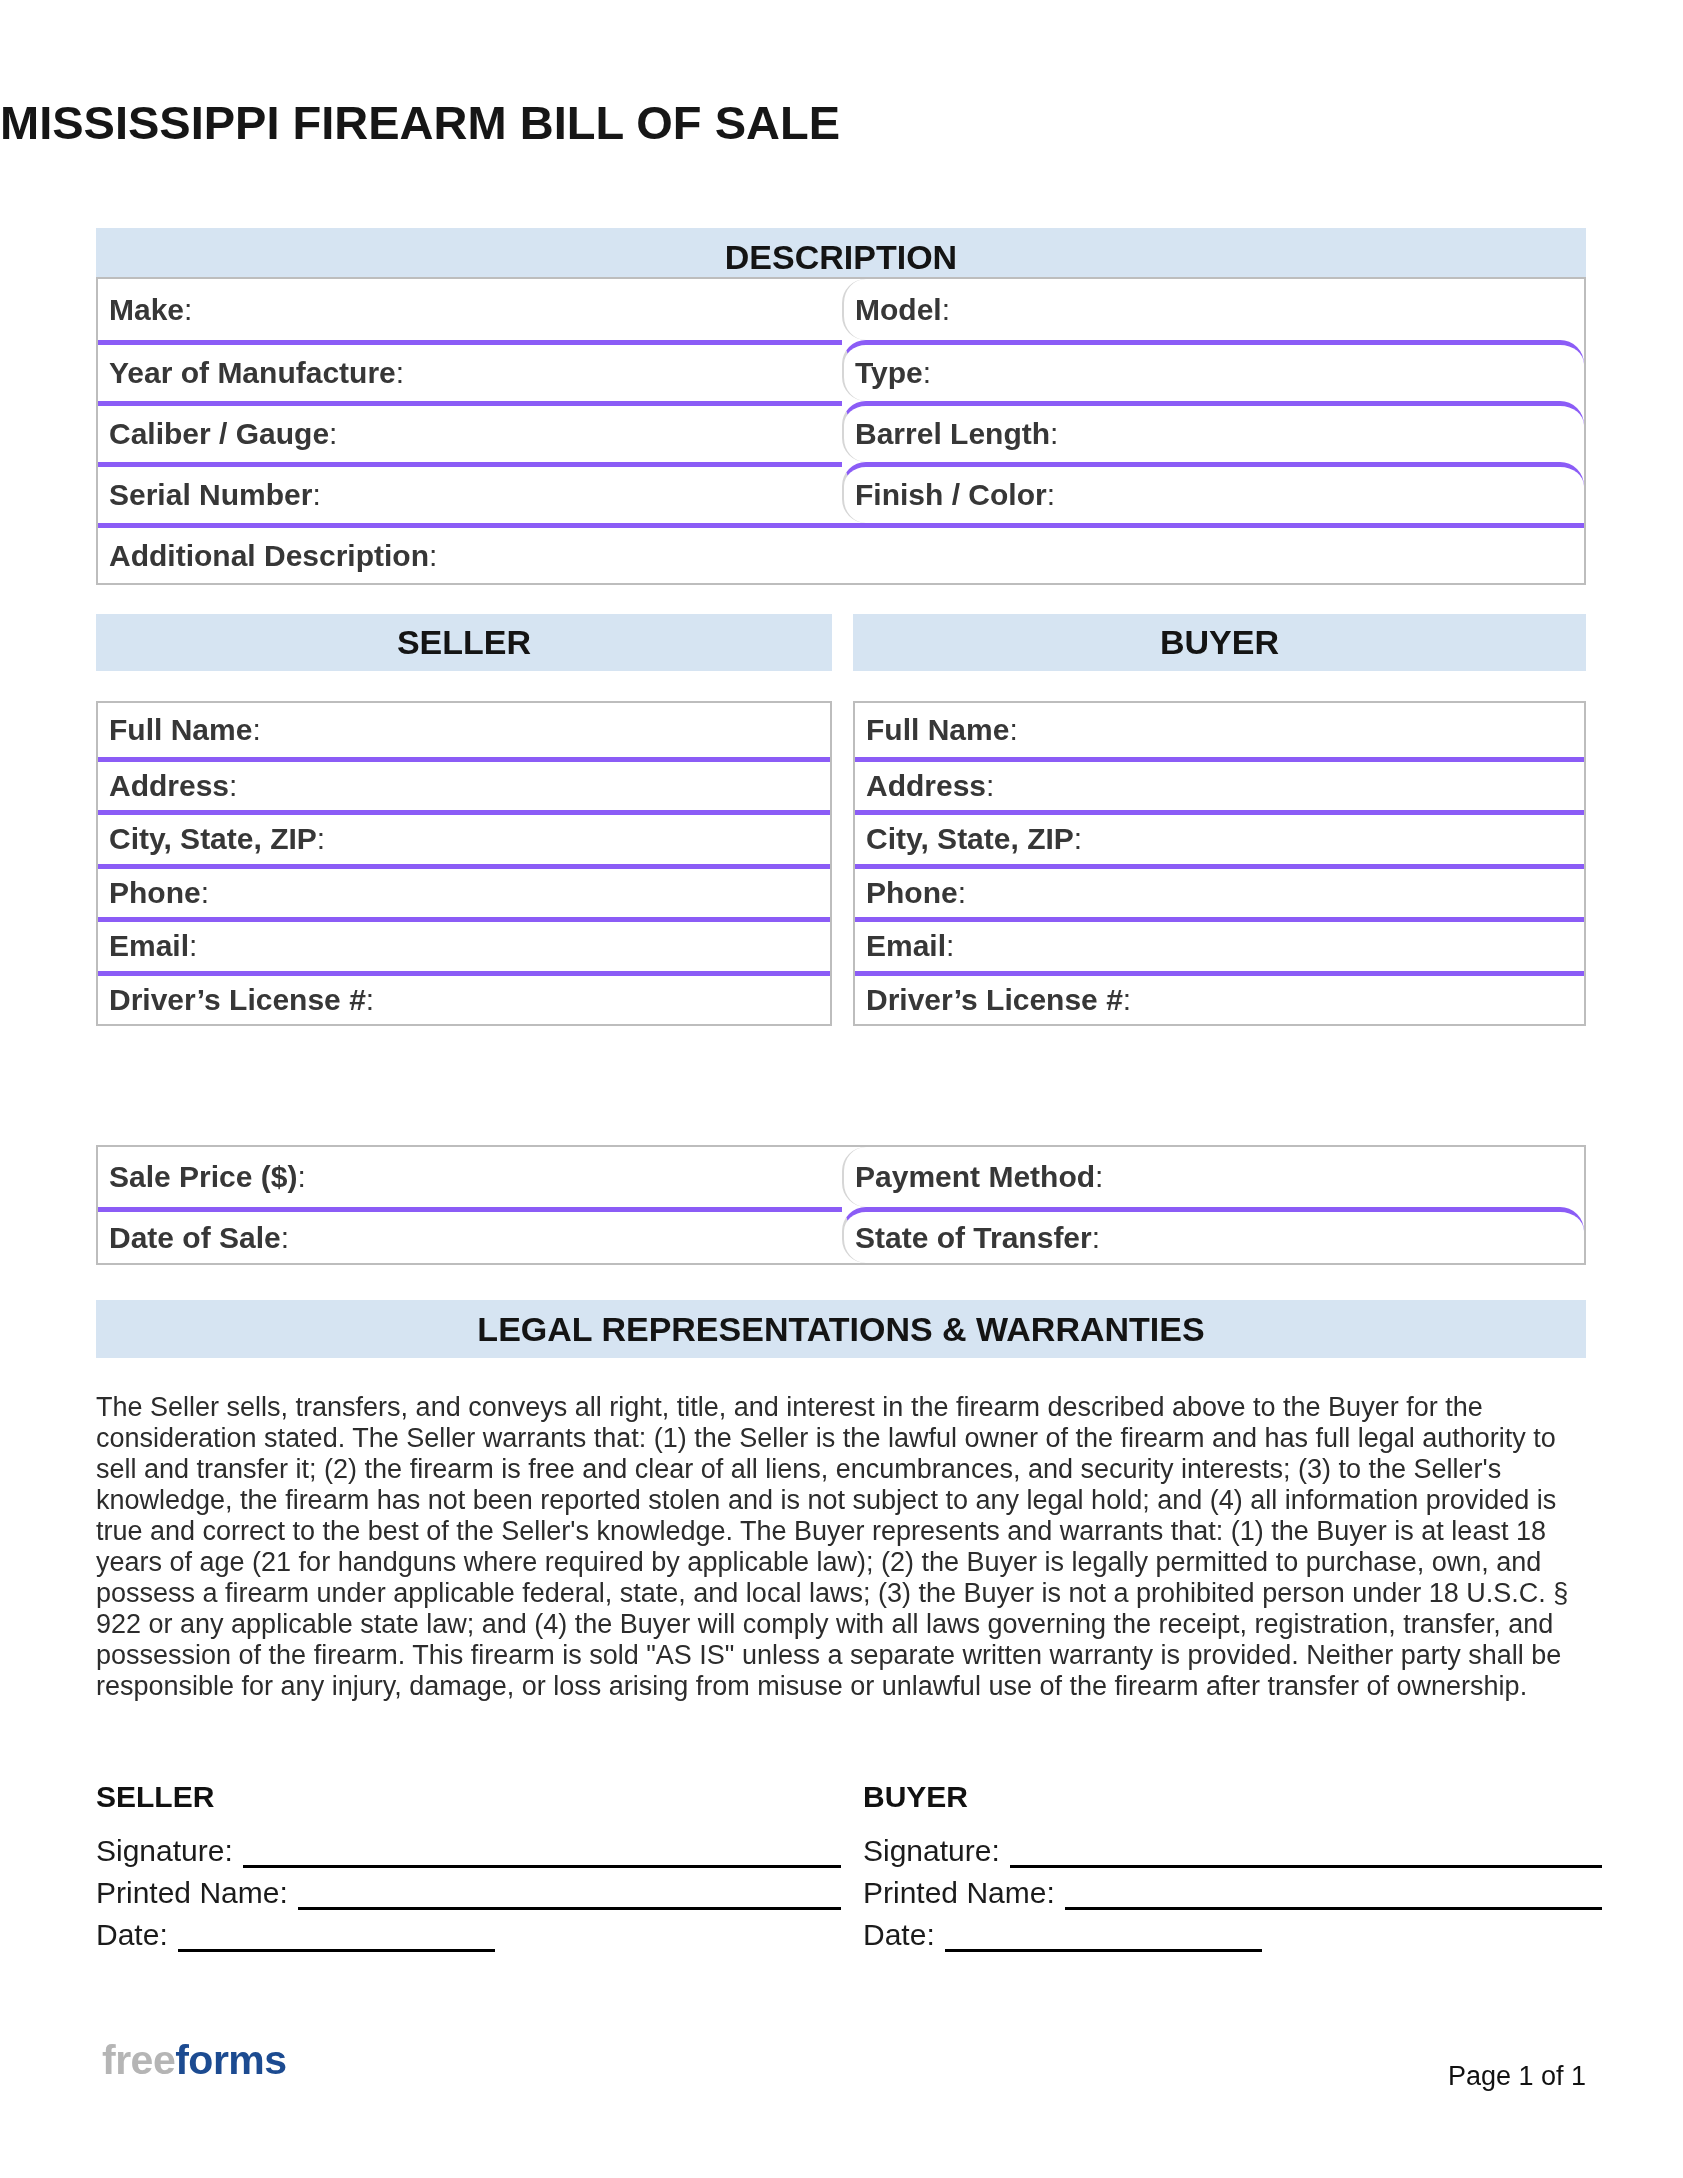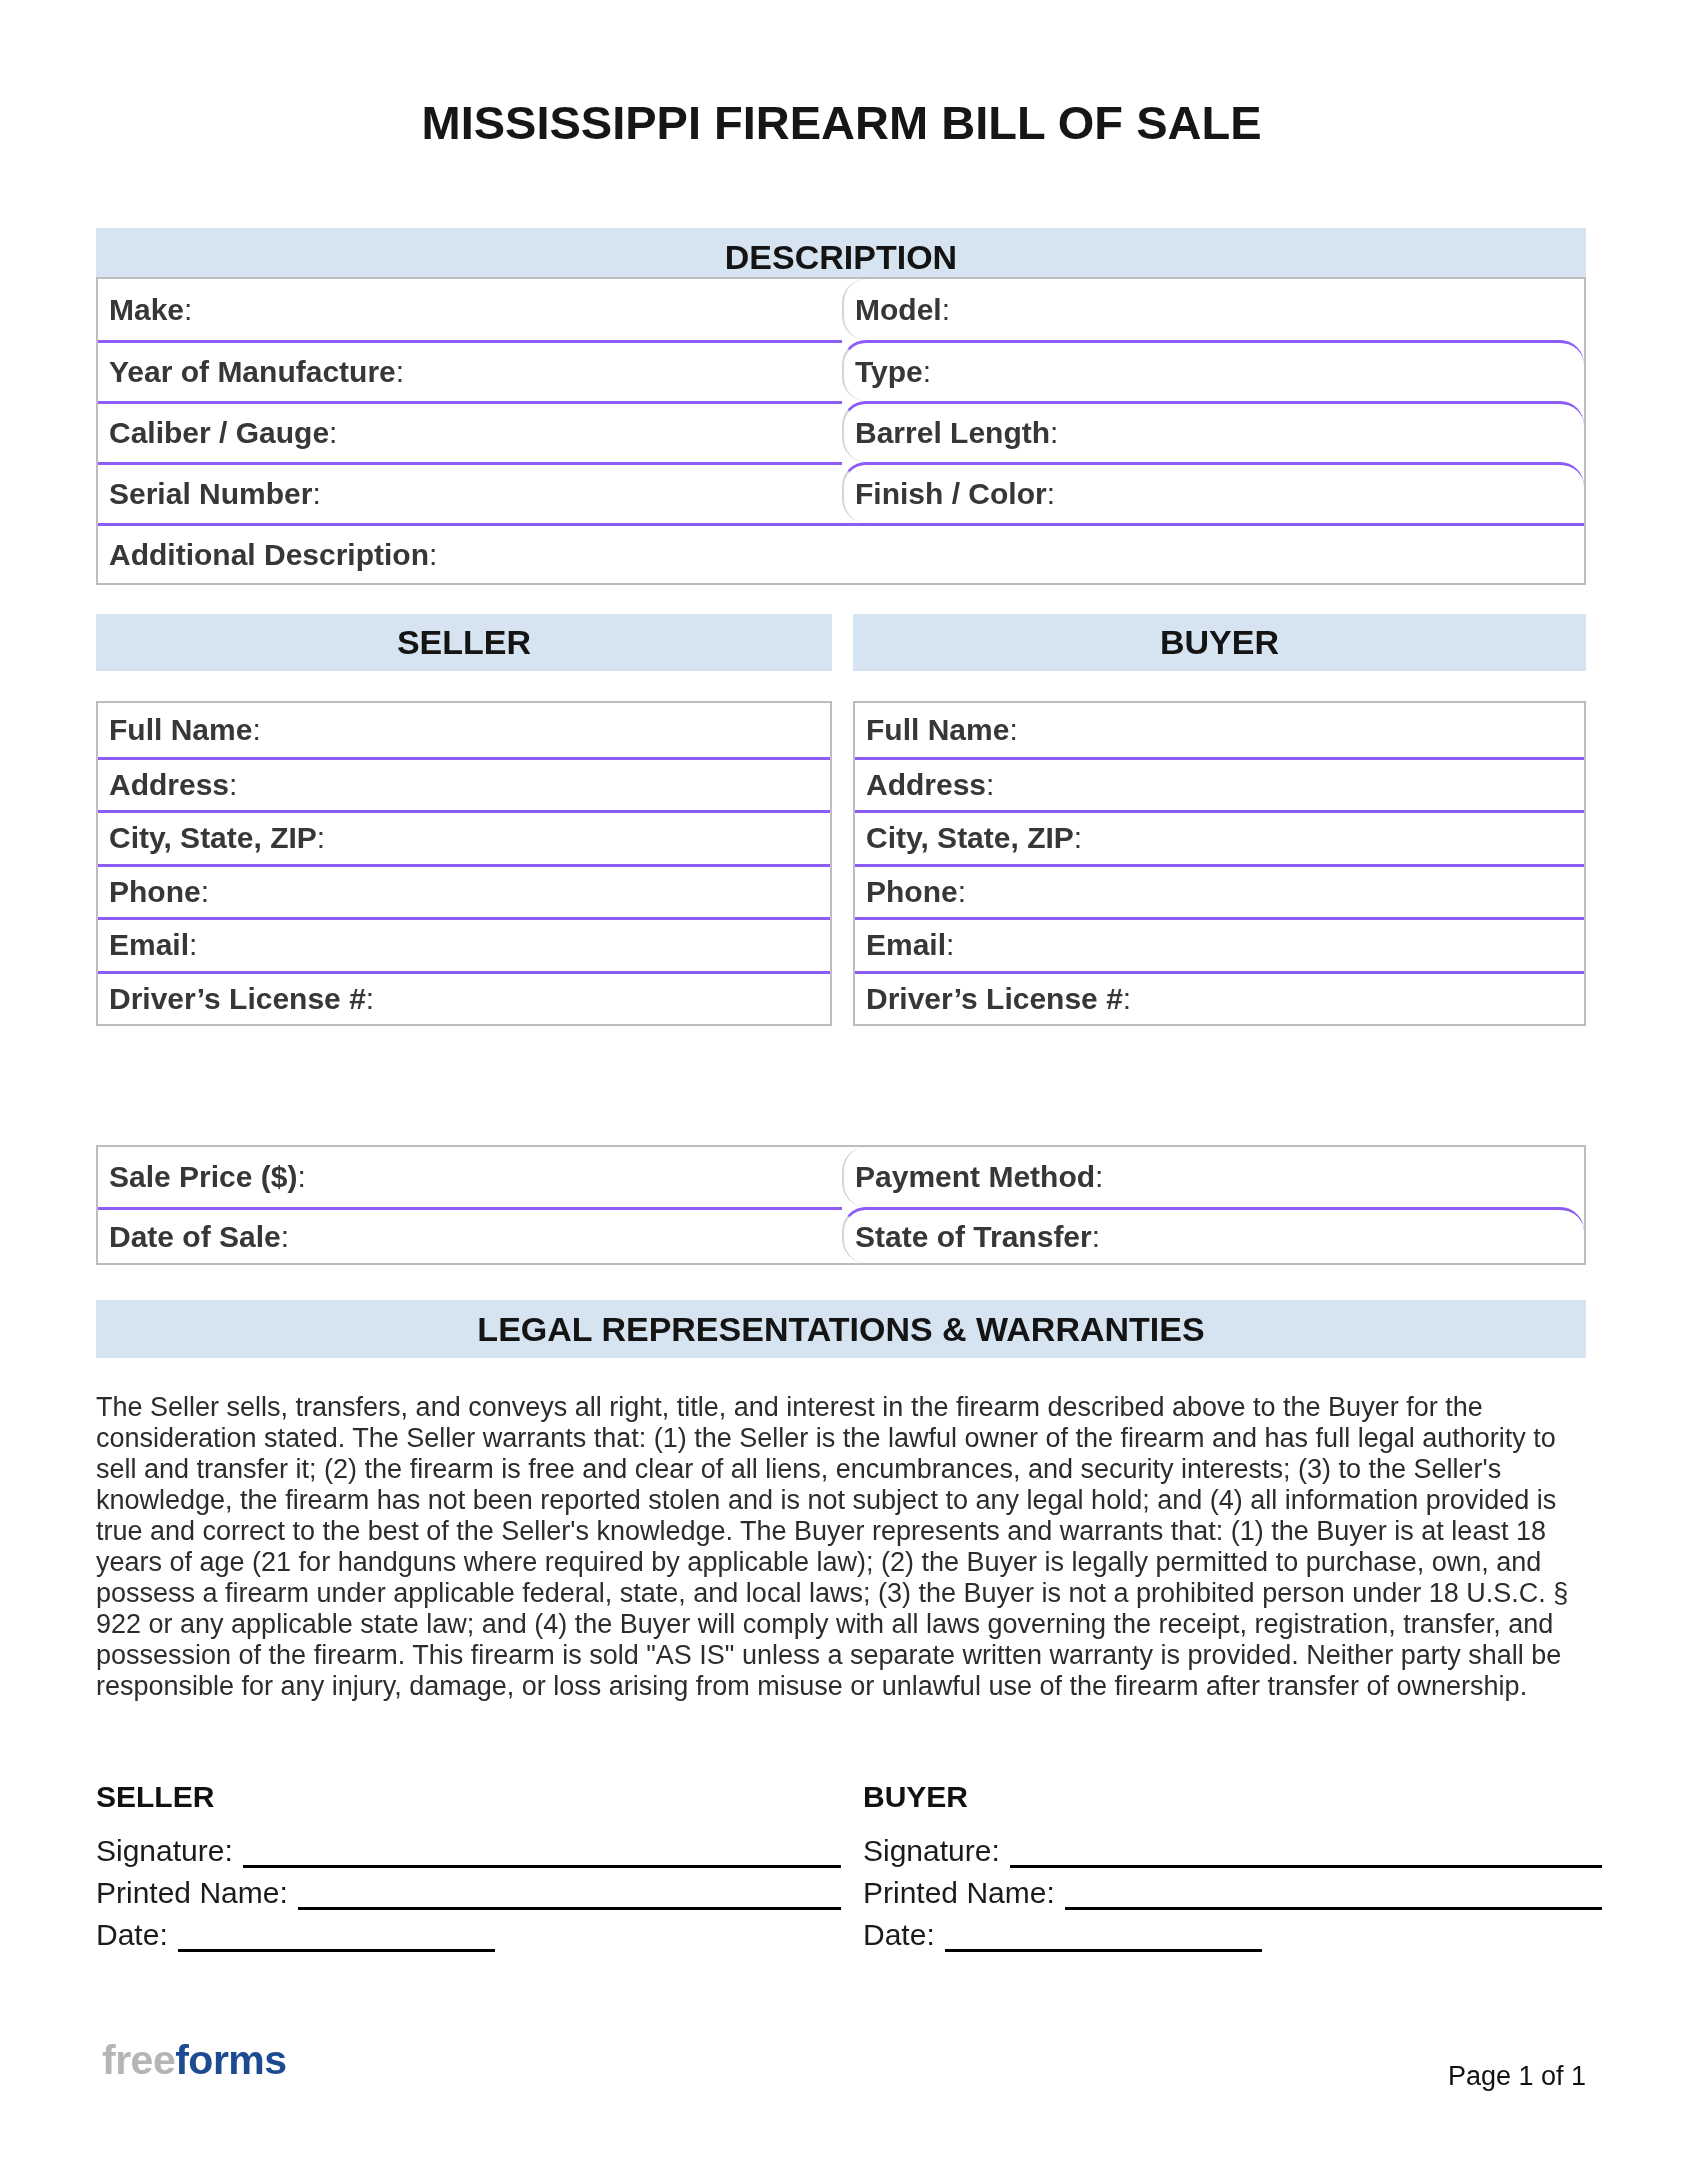--- a/index.html
+++ b/index.html
@@ -9,21 +9,20 @@
     position: relative;
     width: 1683px;
     height: 2178px;
     background: #ffffff;
     overflow: hidden;
   }
   .doc-title {
     position: absolute;
     left: 0; top: 95px;
     width: 100%;
-    text-align: center;
     font-size: 47px;
     font-weight: bold;
     color: #161616;
     letter-spacing: 0px;
   }
   .section-bar {
     position: absolute;
     background: #d6e4f2;
     display: flex;
     align-items: center;
@@ -63,21 +62,21 @@
     left: 96px; top: 1145px; width: 1490px; height: 120px;
     grid-template-columns: 744px 1fr;
     grid-template-rows: 60px 1fr;
   }
   .cell {
     display: flex;
     align-items: center;
     padding-left: 11px;
     overflow: hidden;
   }
-  .cell.rt { border-top: 3px solid #8b5cf6; }      
+  .cell.rt { border-top: 5px solid #8b5cf6; }      
   .cell.cl { border-left: 2px solid #d6d6d6; border-radius: 24px; }     
   .cell.full { grid-column: 1 / -1; }
   .lbl {
     font-size: 30px;
     font-weight: bold;
     color: #373737;
     white-space: nowrap;
   }
   .colon {
     font-size: 30px;

